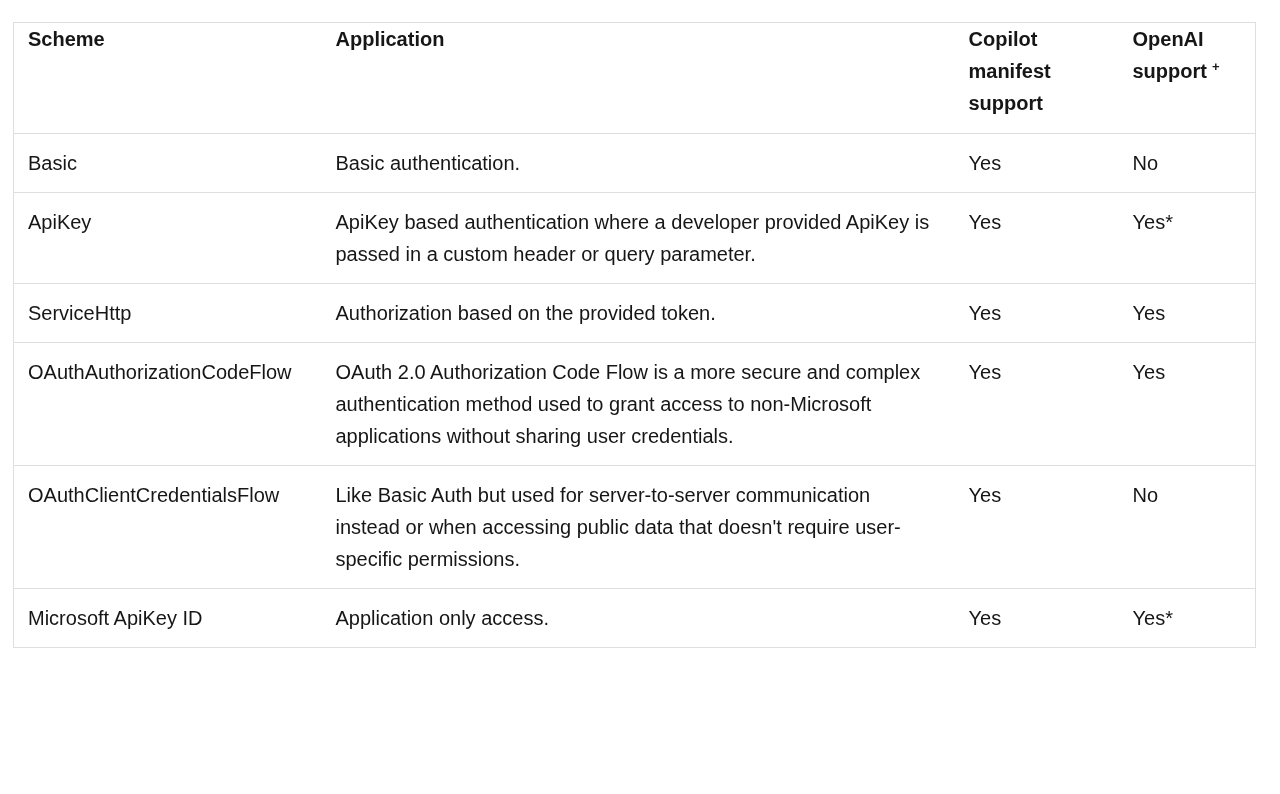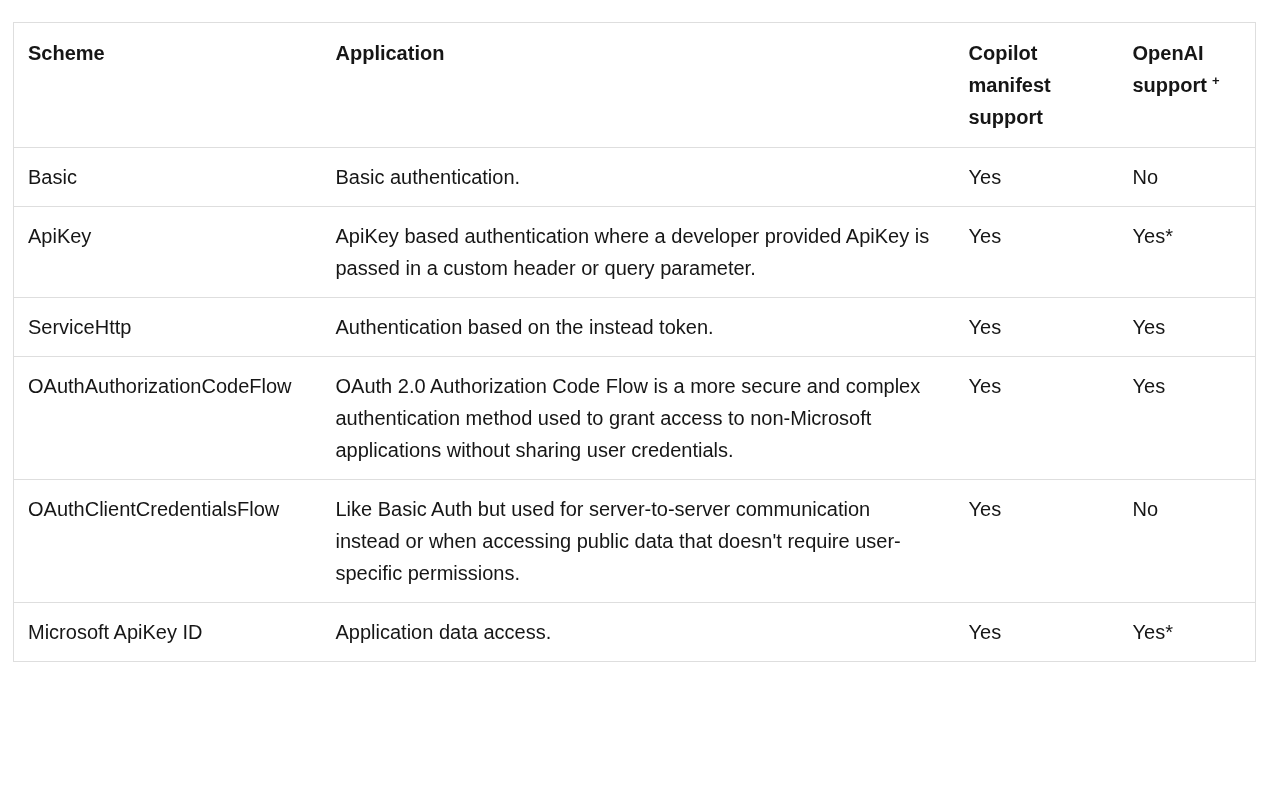--- a/index.html
+++ b/index.html
@@ -32,21 +32,21 @@
     vertical-align: top;
     font-size: 20px;
     line-height: 32px;
     padding: 13px 20px 13px 14px;
     border-top: 1px solid #dedede;
     color: #161616;
     word-wrap: break-word;
   }
   thead th {
     font-weight: 700;
-    padding-top: 14px;
+    padding-top: 0;
     padding-bottom: 14px;
     border-top: none;
   }
   sup.footnote-marker {
     font-size: 13px;
     font-weight: 700;
     line-height: 0;
     vertical-align: baseline;
     position: relative;
     top: -7px;
@@ -80,37 +80,37 @@
         <td>No</td>
       </tr>
       <tr>
         <td>ApiKey</td>
         <td>ApiKey based authentication where a developer provided ApiKey is passed in a custom header or query parameter.</td>
         <td>Yes</td>
         <td>Yes*</td>
       </tr>
       <tr>
         <td>ServiceHttp</td>
-        <td>Authentication based on the instead token.</td>
+        <td>Authorization based on the provided token.</td>
         <td>Yes</td>
         <td>Yes</td>
       </tr>
       <tr>
         <td>OAuthAuthorizationCodeFlow</td>
         <td>OAuth 2.0 Authorization Code Flow is a more secure and complex authentication method used to grant access to non-Microsoft applications without sharing user credentials.</td>
         <td>Yes</td>
         <td>Yes</td>
       </tr>
       <tr>
         <td>OAuthClientCredentialsFlow</td>
         <td>Like Basic Auth but used for server-to-server communication instead or when accessing public data that doesn't require user-specific permissions.</td>
         <td>Yes</td>
         <td>No</td>
       </tr>
       <tr>
         <td>Microsoft ApiKey ID</td>
-        <td>Application data access.</td>
+        <td>Application only access.</td>
         <td>Yes</td>
         <td>Yes*</td>
       </tr>
     </tbody>
   </table>
 </div>
 
 </body></html>

